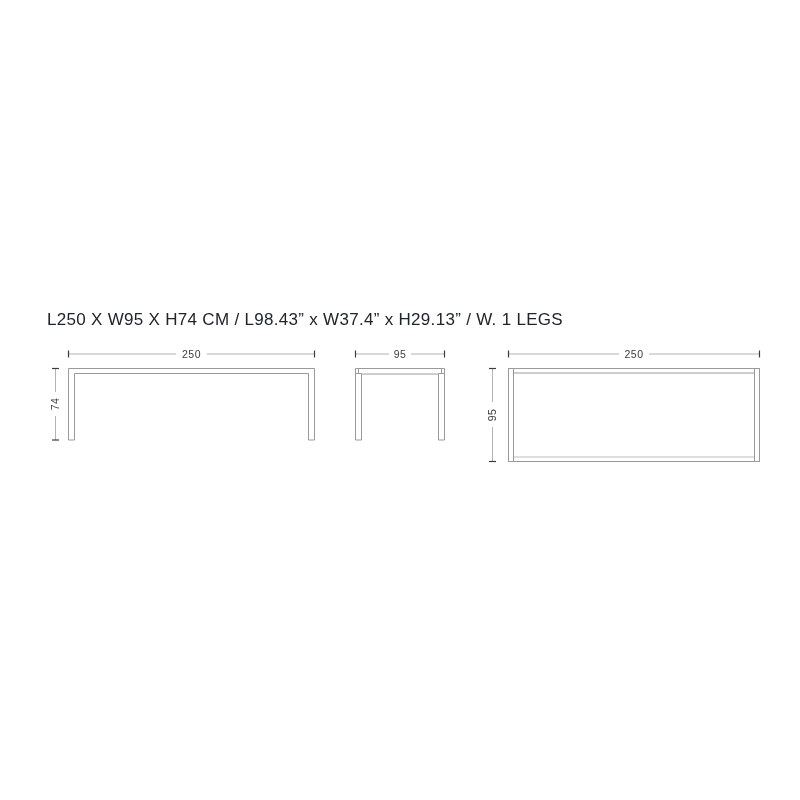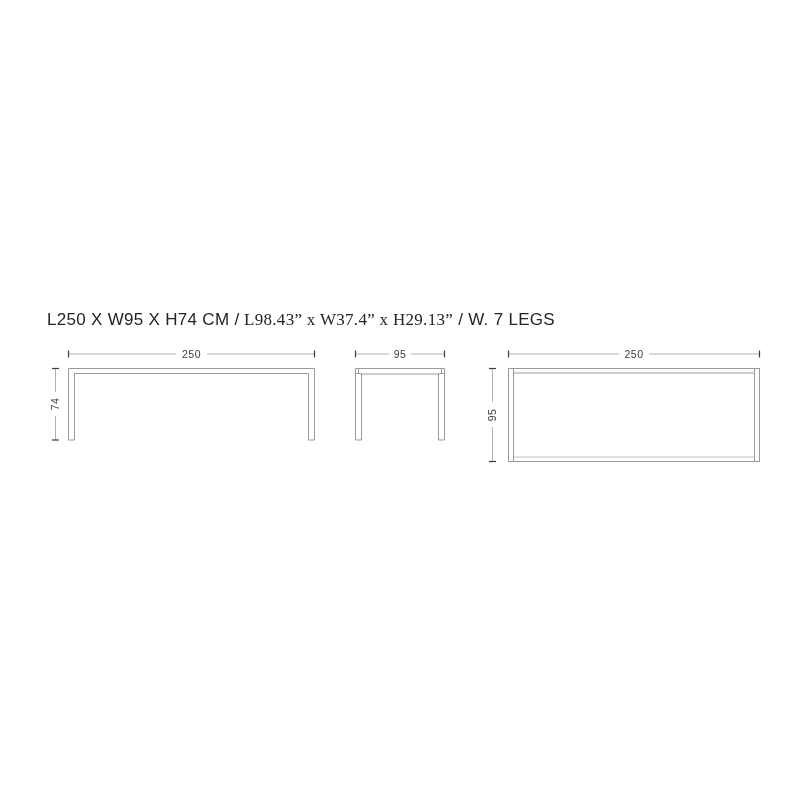--- a/index.html
+++ b/index.html
@@ -19,21 +19,21 @@
     position: absolute;
     left: 47px;
     top: 309px;
     font-size: 17px;
     line-height: 1.25;
     color: var(--c-title, #20252c);
     letter-spacing: 0.3px;
     white-space: nowrap;
   }
   .title-line .bold { font-weight: 400; }
-  .title-line .regular { font-weight: 400; font-family: Liberation Serif, serif; }
+  .title-line .regular { font-weight: 400; }
   .drawing-svg {
     position: absolute;
     left: 0;
     top: 0;
   }
   .outline-thin {
     stroke: var(--c-outline, #9a9a9a);
     stroke-width: 1;
     fill: none;
   }
@@ -53,21 +53,21 @@
     fill: var(--c-dimtext, #3c3c3c);
     letter-spacing: 0.5px;
   }
 </style>
 </head>
 <body>
 
 <div class="page">
 
   <div class="title-line">
-    <span class="bold">L250 X W95 X H74 CM</span><span class="bold"> </span><span class="bold">/</span><span class="regular"> </span><span class="regular">L98.43” x W37.4” x H29.13”</span><span class="bold"> </span><span class="bold">/</span><span class="bold"> </span><span class="bold">W. 7 LEGS</span>
+    <span class="bold">L250 X W95 X H74 CM</span><span class="bold"> </span><span class="bold">/</span><span class="regular"> </span><span class="regular">L98.43” x W37.4” x H29.13”</span><span class="bold"> </span><span class="bold">/</span><span class="bold"> </span><span class="bold">W. 1 LEGS</span>
   </div>
 
   <svg class="drawing-svg" width="800" height="800" viewBox="0 0 800 800">
 
     <g>
 
       <g>
         <line class="dim-line" x1="68.5" y1="354" x2="176" y2="354"></line>
         <line class="dim-line" x1="207" y1="354" x2="314.5" y2="354"></line>
         <line class="dim-tick" x1="68.5" y1="350.5" x2="68.5" y2="357.5"></line>

